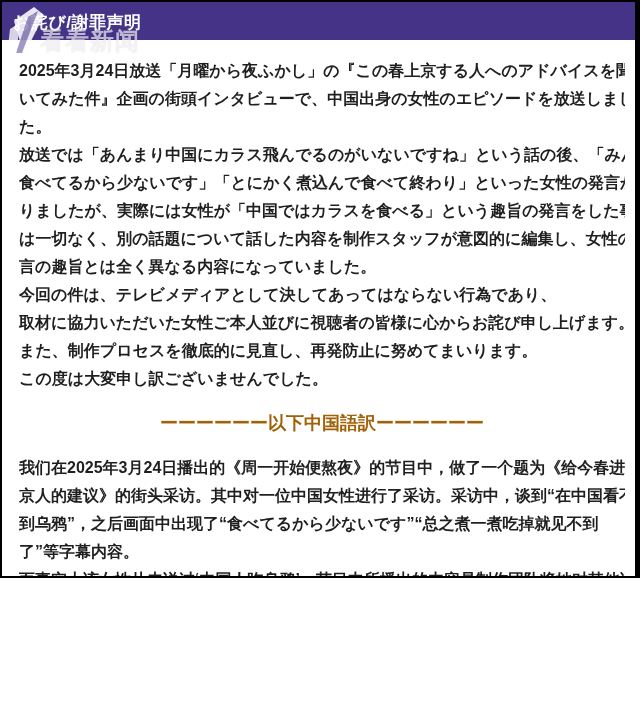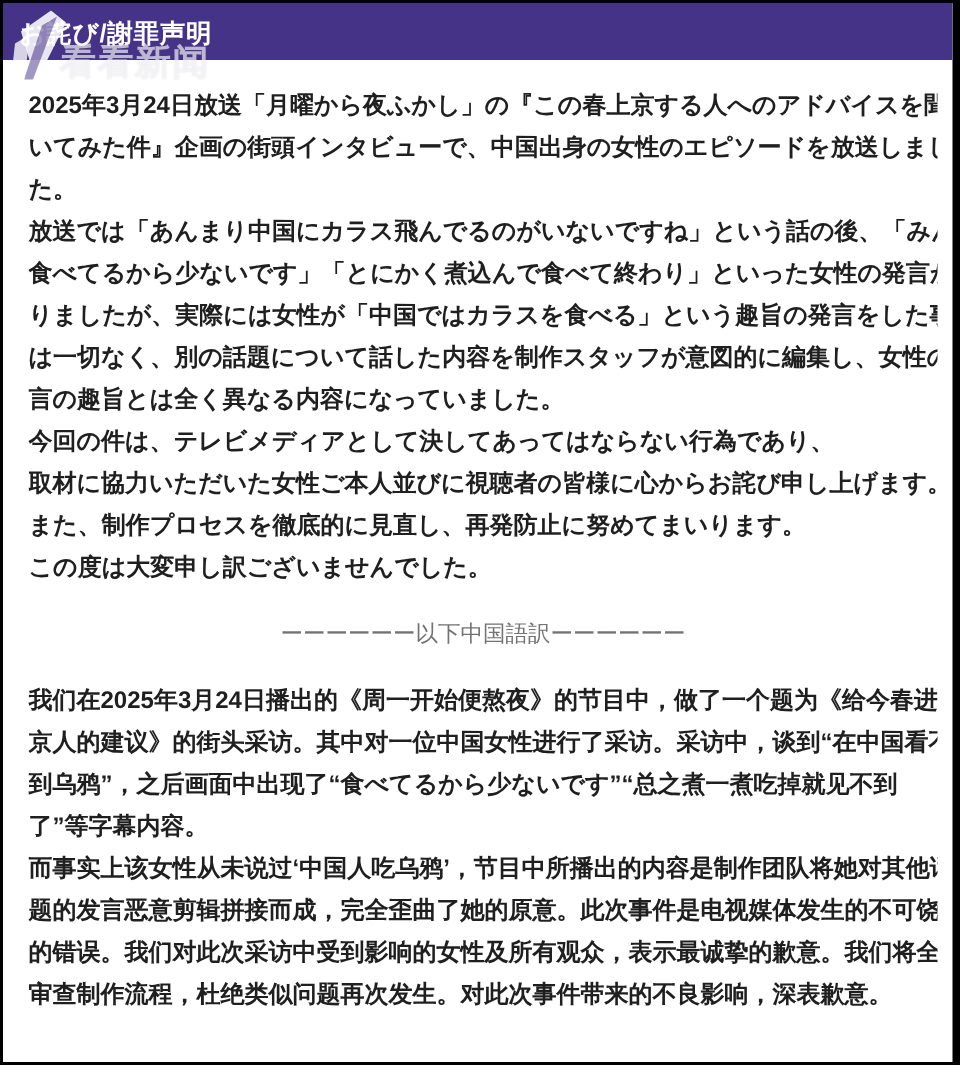--- a/index.html
+++ b/index.html
@@ -4,21 +4,21 @@
 <style>
   html, body {
     margin: 0;
     padding: 0;
     background: #ffffff;
     font-family: "Liberation Sans", sans-serif;
   }
   .frame {
     position: relative;
     width: 640px;
-    height: 710px;
+    height: 578px;
     box-sizing: border-box;
     background: #ffffff;
     border-top: 2px solid #000000;
     border-left: 2px solid #000000;
     border-bottom: 2px solid #000000;
     border-right: 5px solid #000000;
     overflow: hidden;
   }
   .header {
     position: relative;
@@ -69,24 +69,24 @@
   }
   .statement {
     font-size: 16px;
     line-height: 28px;
     font-weight: 700;
     color: #1f1f1f;
     white-space: pre;
     overflow: hidden;
   }
   .separator {
-    font-size: 15px;
+    font-size: 18px;
     line-height: 28px;
-    font-weight: 400;
-    color: #737373;
+    font-weight: 700;
+    color: #a16207;
     text-align: center;
     margin: 16px 0 17px 0;
     white-space: pre;
   }
 </style>
 </head>
 <body>
 
 <div class="frame">
 

